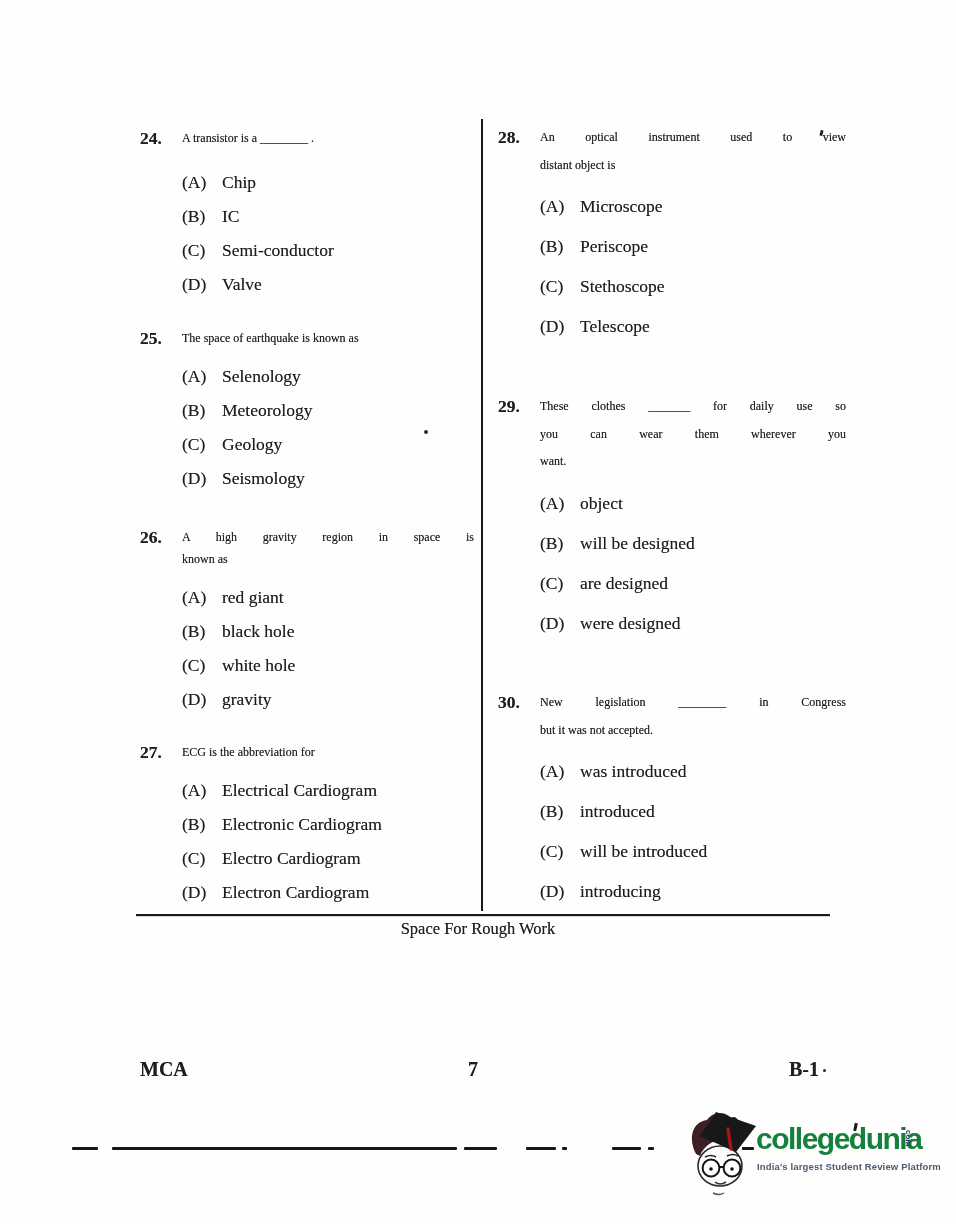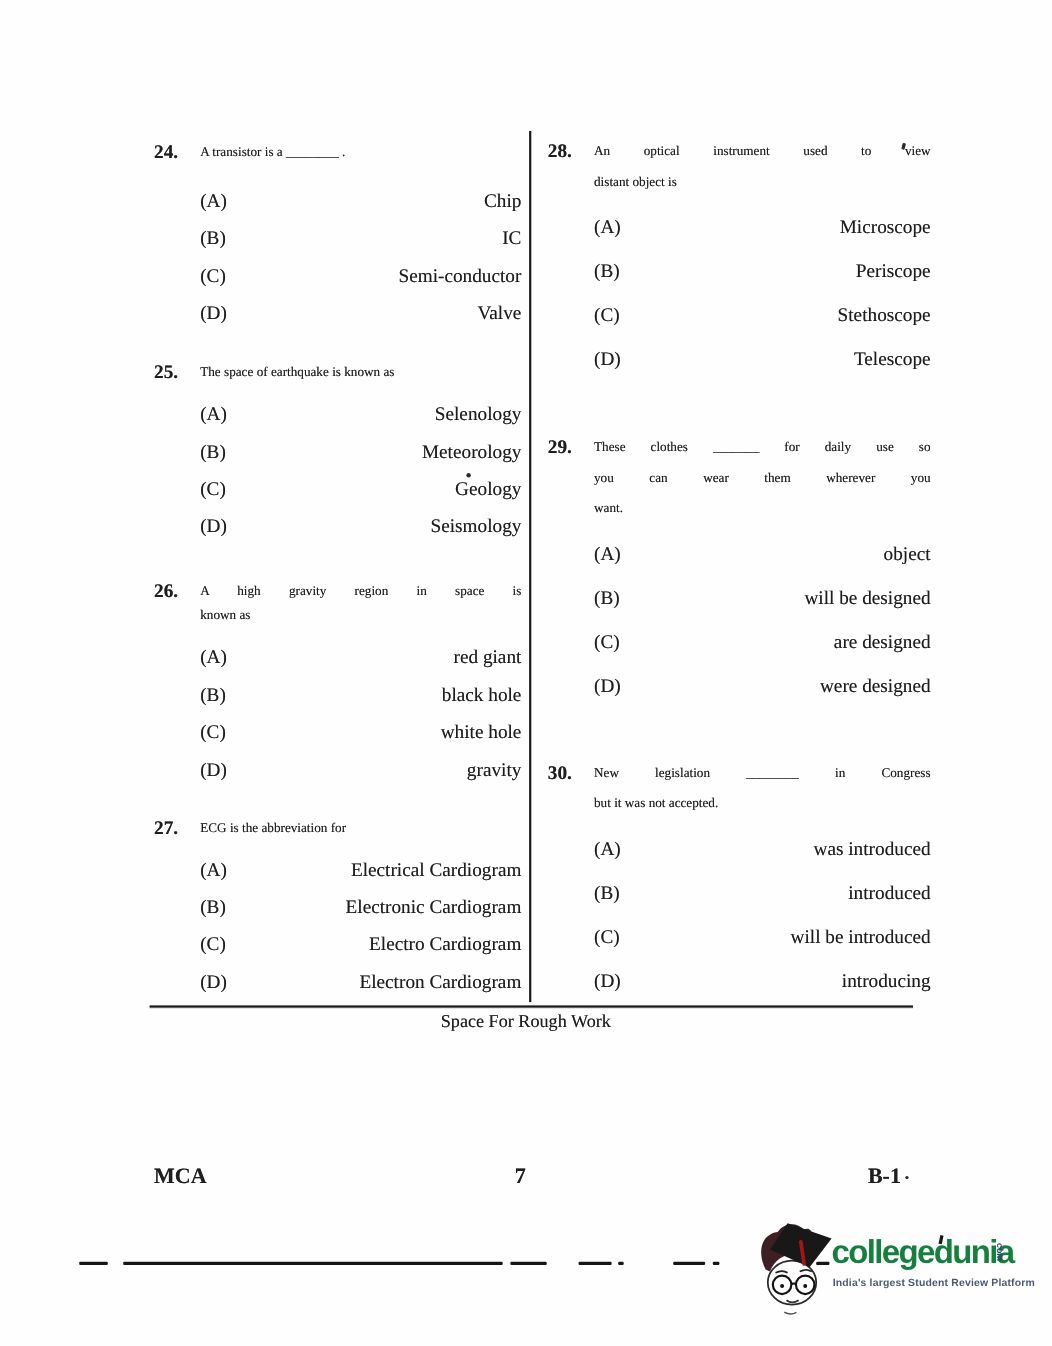--- a/index.html
+++ b/index.html
@@ -16,21 +16,21 @@
   .q-text{flex:1;font-size:12px;}
   .q-line{line-height:22px;text-shadow:0 0 .45px rgba(25,25,25,.55);}
   .right .q-line{line-height:27.5px;}
   .just{text-align:justify;text-align-last:justify;text-justify:inter-word;}
   .q-opts{margin-left:42px;margin-top:16px;}
   .gap-lg .q-opts{margin-top:22px;}
   .opt{display:flex;margin-bottom:12px;font-size:17.5px;line-height:22px;
        text-shadow:0 0 .45px rgba(25,25,25,.55);}
   .right .opt{margin-bottom:18px;}
   .opt-label{flex:none;width:40px;}
-  .opt-text{flex:1;text-align:right;}
+  .opt-text{flex:1;}
   
   .col-divider{position:absolute;left:481px;top:119px;width:2px;height:792px;background:#191919;}
   .rough-rule{position:absolute;left:136px;top:914px;width:694px;height:2px;background:#1a1a1a;
               box-shadow:0 1px 0 rgba(0,0,0,.15);}
   .rough-title{position:absolute;left:0;top:919px;width:956px;text-align:center;
                font-weight:400;font-size:16.5px;text-shadow:0 0 .5px rgba(20,20,20,.6);}
   
   .f-item{position:absolute;top:1058px;font-weight:700;font-size:20px;
           text-shadow:0 0 .5px rgba(20,20,20,.6);}
   .f-mca{left:140px;}

